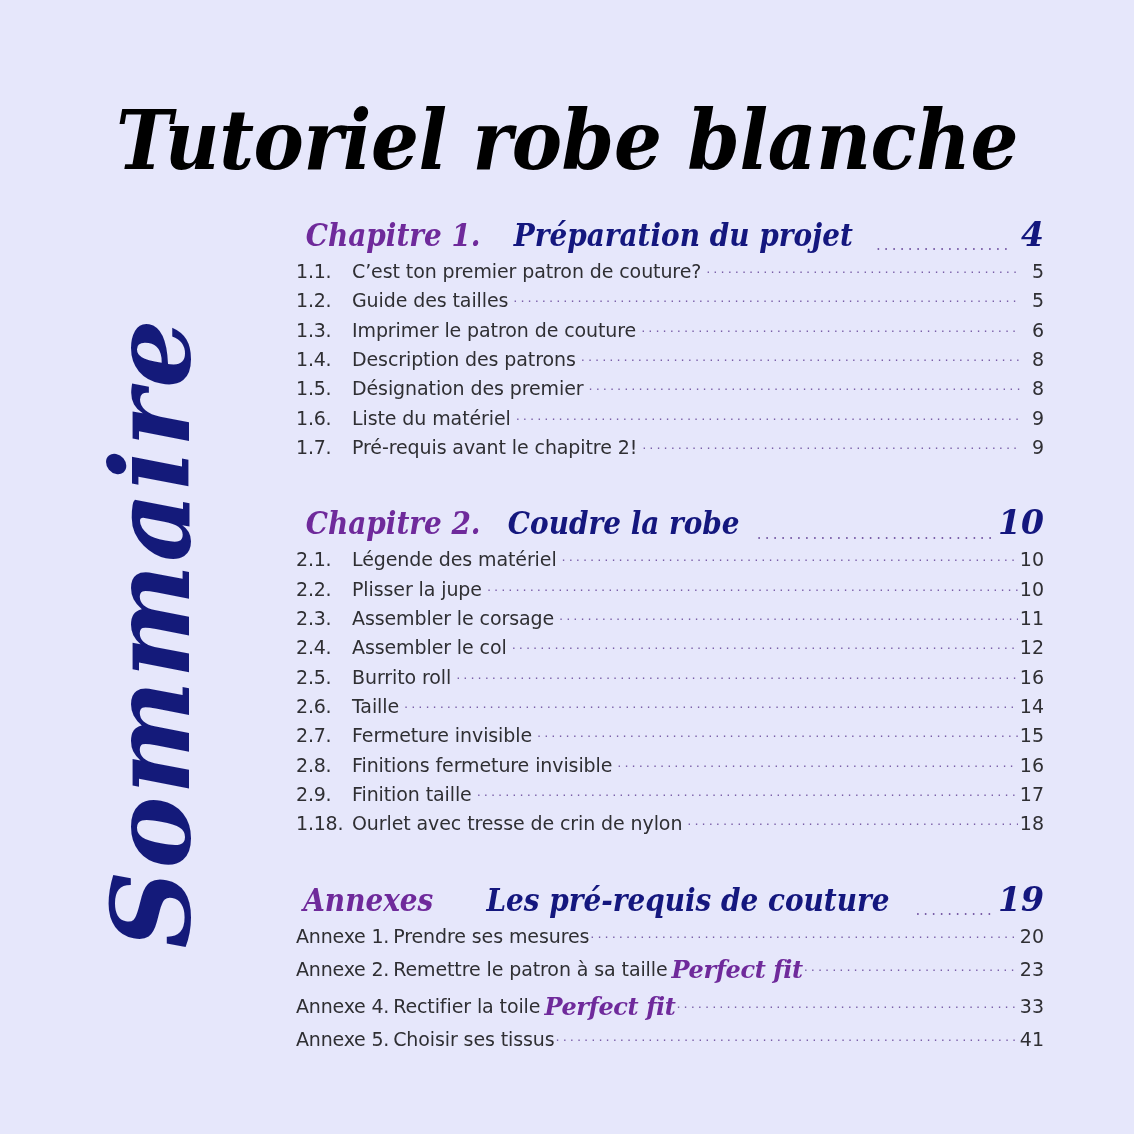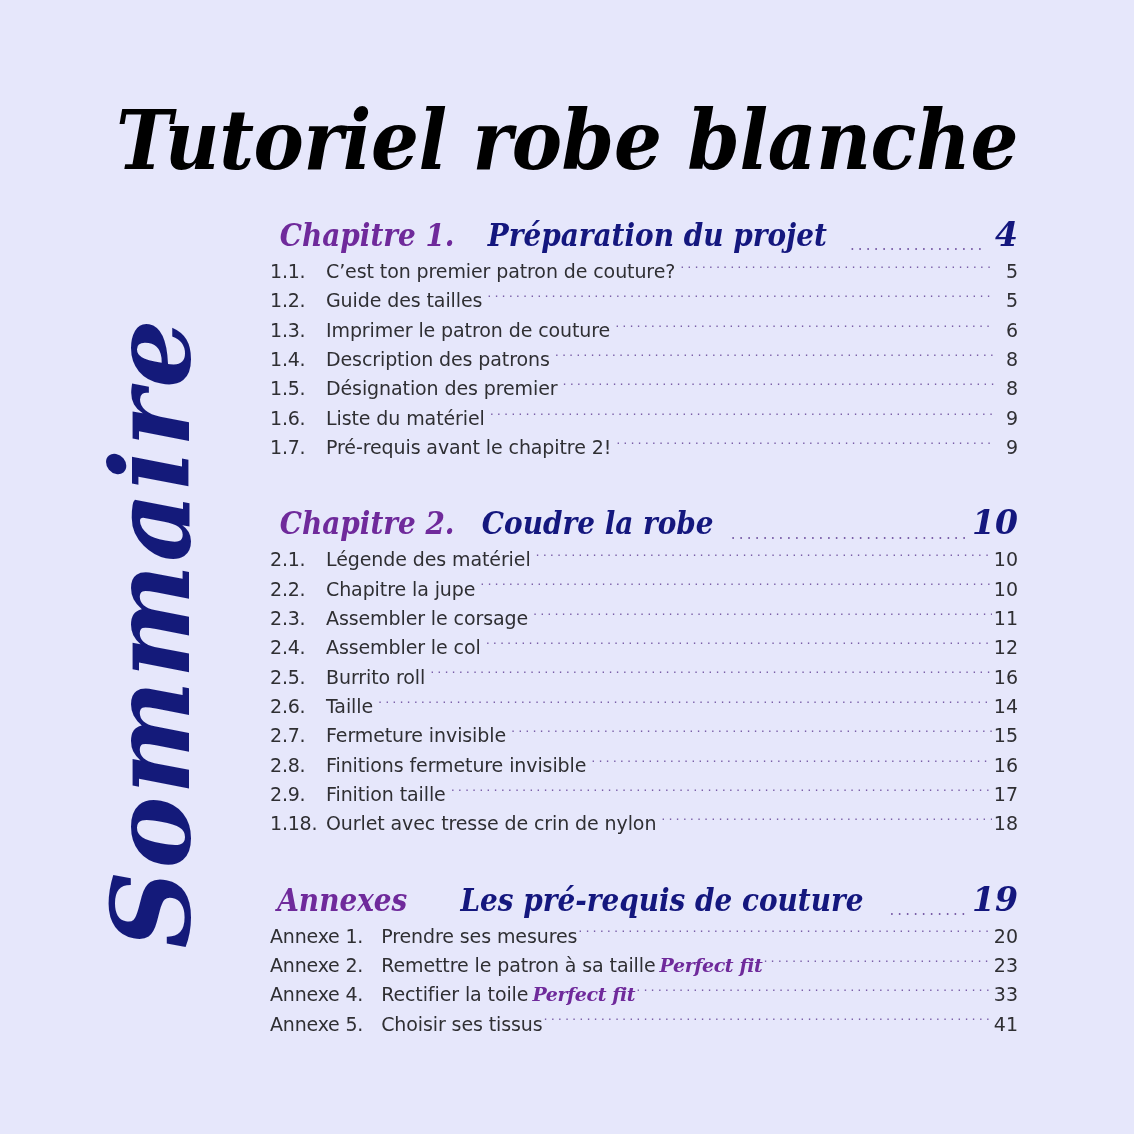--- a/index.html
+++ b/index.html
@@ -52,21 +52,21 @@
     font-style: italic;
     font-size: 108px;
     line-height: 1;
     color: #141a7a;
     letter-spacing: 2px;
   }
 
   
   #toc {
     position: absolute;
-    left: 270px;
+    left: 296px;
     top: 214px;
     width: 748px;
   }
 
   .toc-section { margin-bottom: 0; }
   .section-gap-lg { height: 40px; }
 
   
   .chapter-line {
     display: flex;
@@ -120,21 +120,21 @@
     color: #14177e;
     font-size: 33px;
     margin-left: 2px;
     min-width: 30px;
     text-align: right;
   }
 
   
   .entry {
     display: flex;
-    align-items: flex-start;
+    align-items: center;
     width: 100%;
     font-family: "DejaVu Sans", sans-serif;
     font-size: 19px;
     line-height: 1.545;
     color: #2f2f33;
     white-space: nowrap;
   }
   .entry-num {
     flex: 0 0 auto;
     width: 56px;
@@ -166,30 +166,30 @@
   .entry-page {
     flex: 0 0 auto;
     text-align: right;
     min-width: 22px;
     color: #2f2f33;
   }
 
   
   .entry.annex .entry-num {
     width: auto;
-    margin-right: 18px;
+    margin-right: 4px;
   }
   .entry.annex .entry-leader { margin-left: 1px; }
 
   .perfect-fit {
     font-family: "DejaVu Serif", serif;
     font-weight: bold;
     font-style: italic;
     color: #6f2a9b;
-    font-size: 19px;
+    font-size: 24px;
     margin-left: 4px;
     letter-spacing: -0.4px;
   }
 </style>
 </head>
 <body>
 
 <h1 id="doc-title">Tutoriel robe blanche</h1>
 
 <div id="vertical-heading-wrap">
@@ -256,21 +256,21 @@
         <span class="chapter-page">10</span>
       </div>
       <div class="entry">
         <span class="entry-num">2.1.</span>
         <span class="entry-label">Légende des matériel</span>
         <span class="entry-leader"></span>
         <span class="entry-page">10</span>
       </div>
       <div class="entry">
         <span class="entry-num">2.2.</span>
-        <span class="entry-label">Chapitre la jupe</span>
+        <span class="entry-label">Plisser la jupe</span>
         <span class="entry-leader"></span>
         <span class="entry-page">10</span>
       </div>
       <div class="entry">
         <span class="entry-num">2.3.</span>
         <span class="entry-label">Assembler le corsage</span>
         <span class="entry-leader"></span>
         <span class="entry-page">11</span>
       </div>
       <div class="entry">

